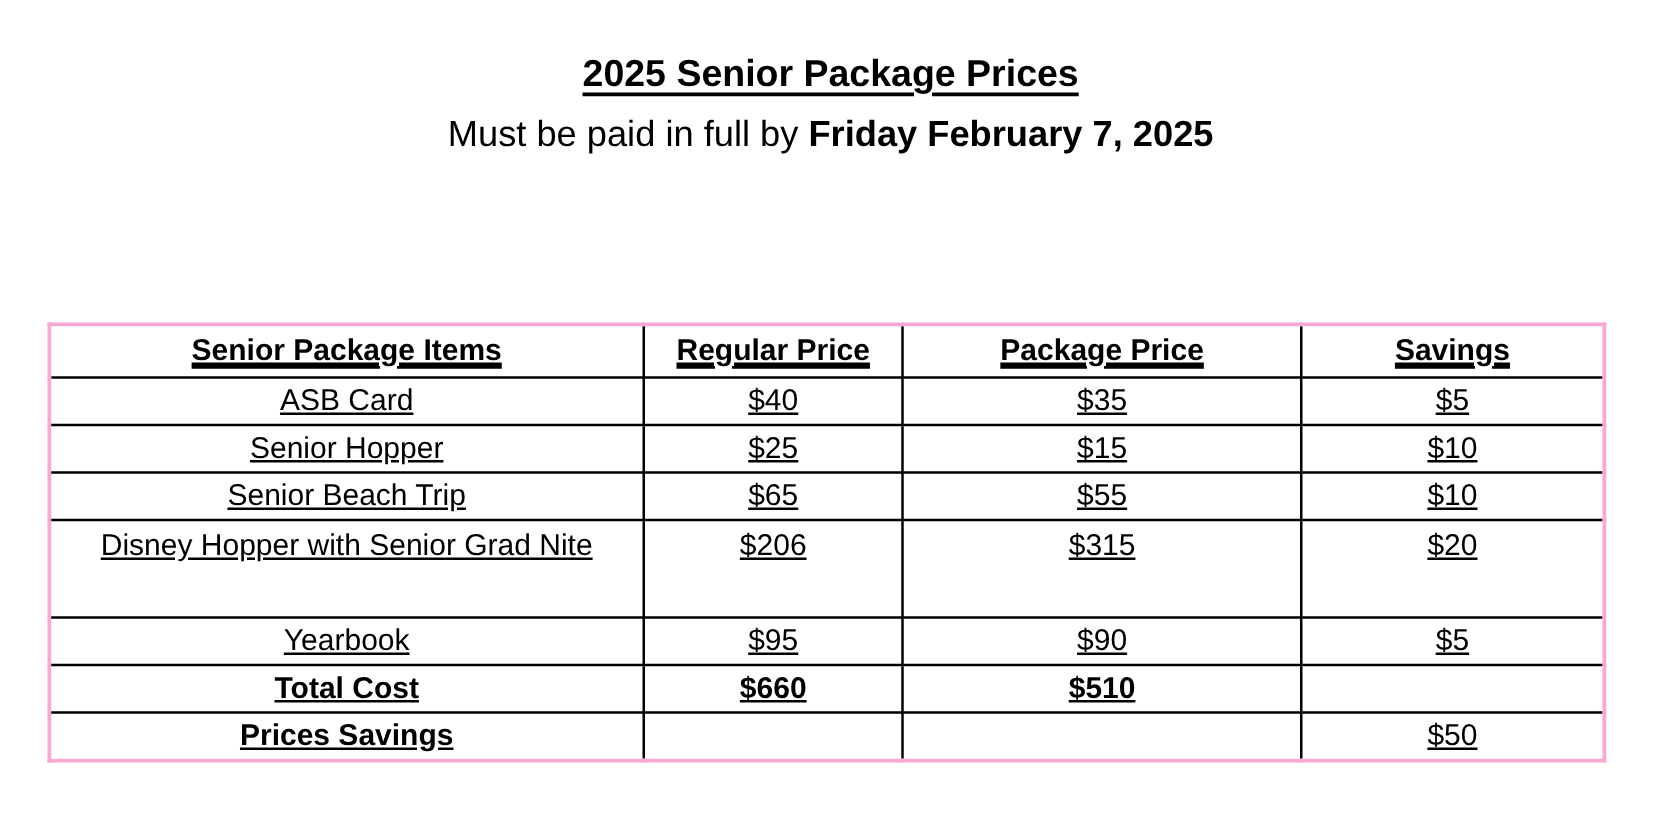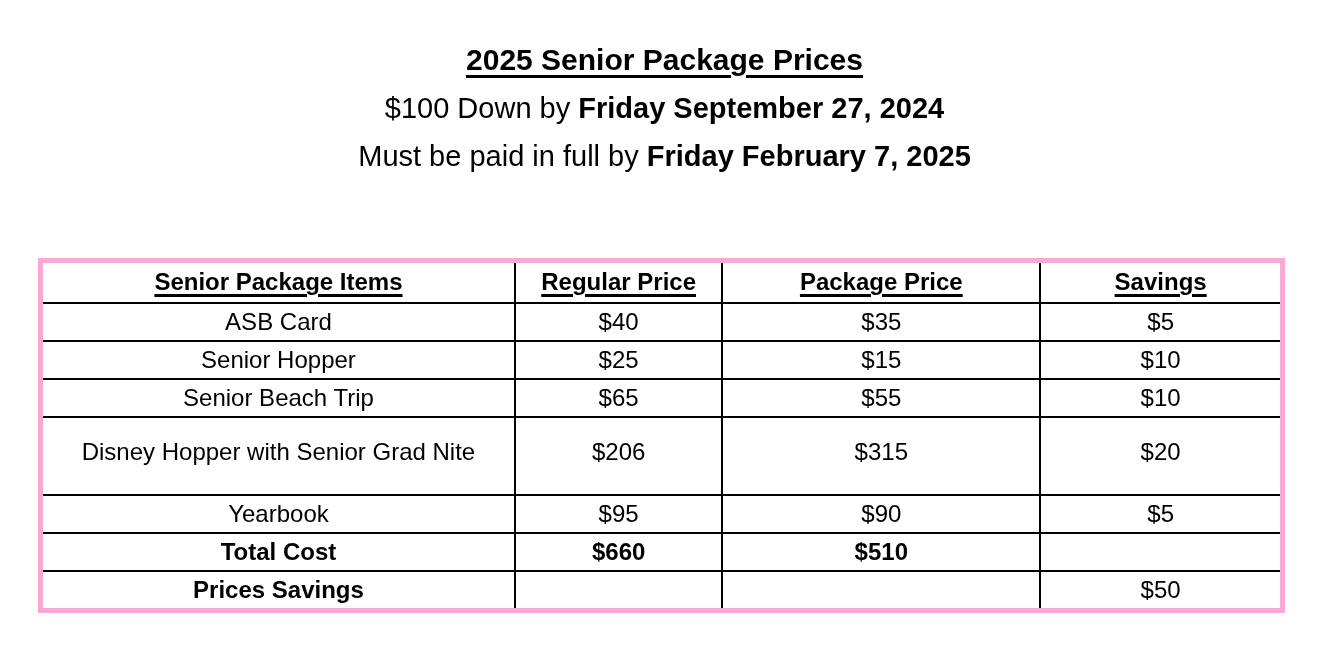--- a/index.html
+++ b/index.html
@@ -44,52 +44,49 @@
   table.price-table col.c3 { width: 25.6%; }
   table.price-table col.c4 { width: 19.5%; }
 
   table.price-table th, table.price-table td {
     border: 2px solid #000000;
     text-align: center;
     vertical-align: middle;
     line-height: 36px;
     padding: 0 6px;
   }
-  table.price-table { border: 5px solid #f9a8d4; }
+  table.price-table { border: 3px solid #f9a8d4; text-decoration: underline; }
 
   table.price-table th {
     height: 42px;
     font-weight: bold;
   }
   table.price-table th .u {
     text-decoration-thickness: 2.5px;
     text-underline-offset: 4px;
   }
   table.price-table td { height: 36px; }
 
   tr.row-tall td {
     height: 78px;
     vertical-align: top;
-    padding-top: 16px;
+    padding-top: 2px;
   }
   tr.row-tall td.item-cell { padding-left: 34px; padding-right: 34px; }
 
   td.bold { font-weight: bold; }
 </style>
 </head>
 <body>
 
 <div class="page">
 
   <div class="hdr">
     <div class="hdr-line title-line">
       <span class="b u">2025 Senior Package Prices</span>
-    </div>
-    <div class="hdr-line">
-      <span>$100 Down by </span><span class="b">Friday September 27, 2024</span>
     </div>
     <div class="hdr-line">
       <span>Must be paid in full by </span><span class="b">Friday February 7, 2025</span>
     </div>
   </div>
 
   <table class="price-table">
     <colgroup>
       <col class="c1">
         <col class="c2">

